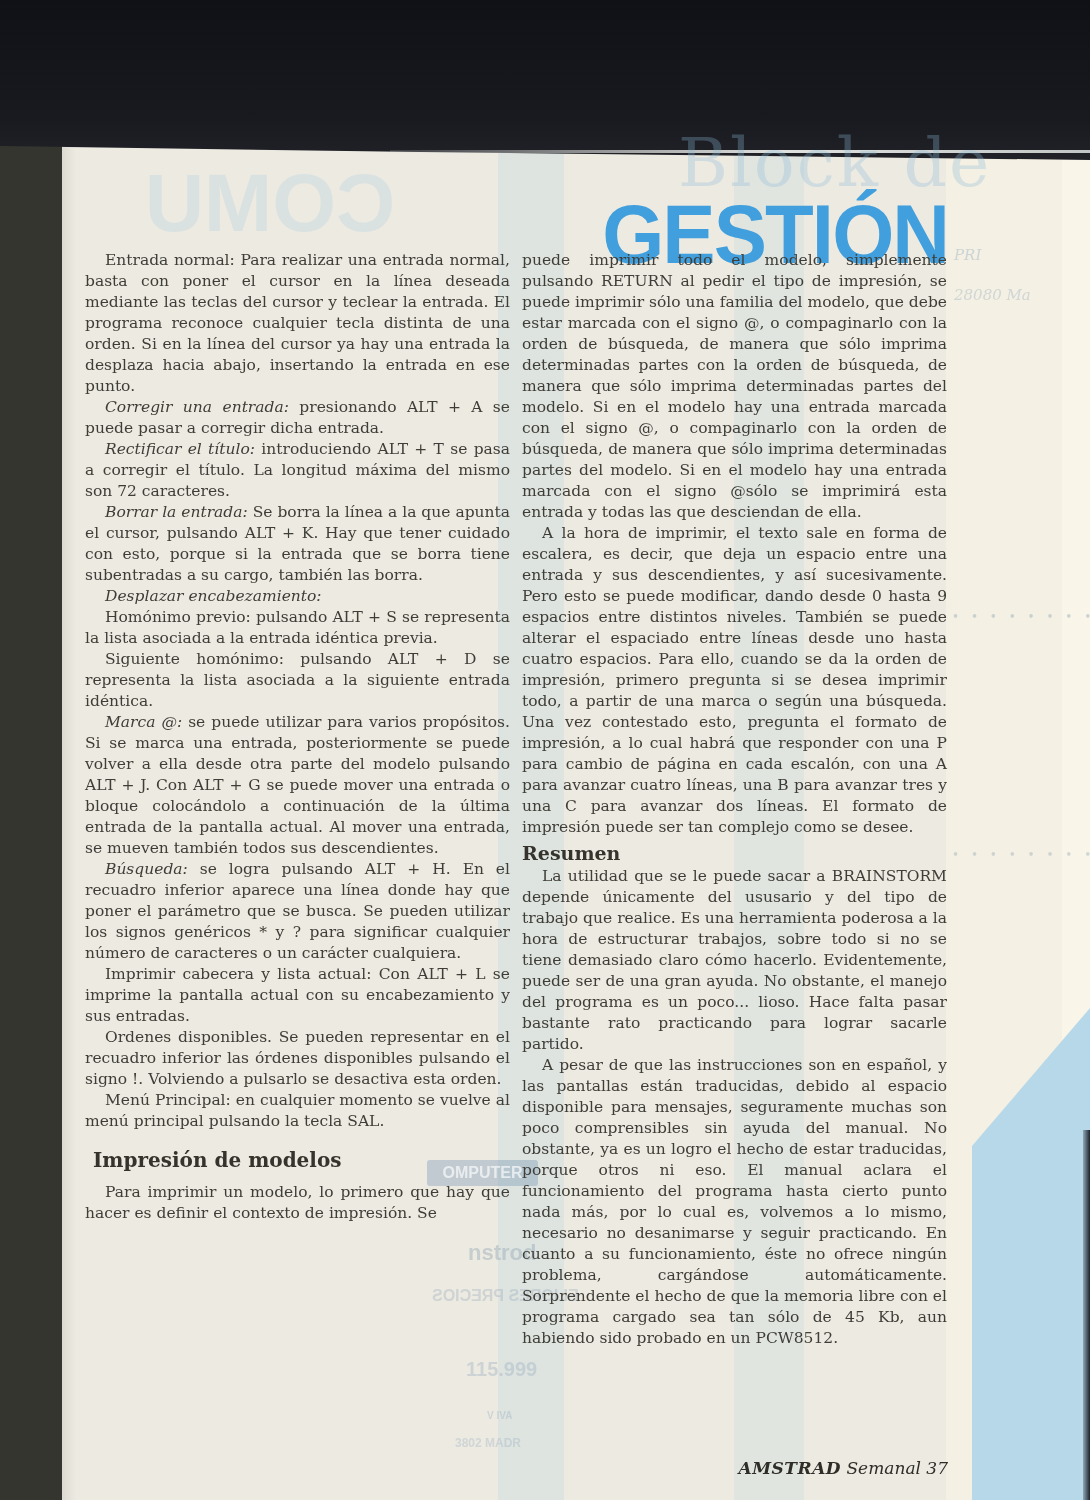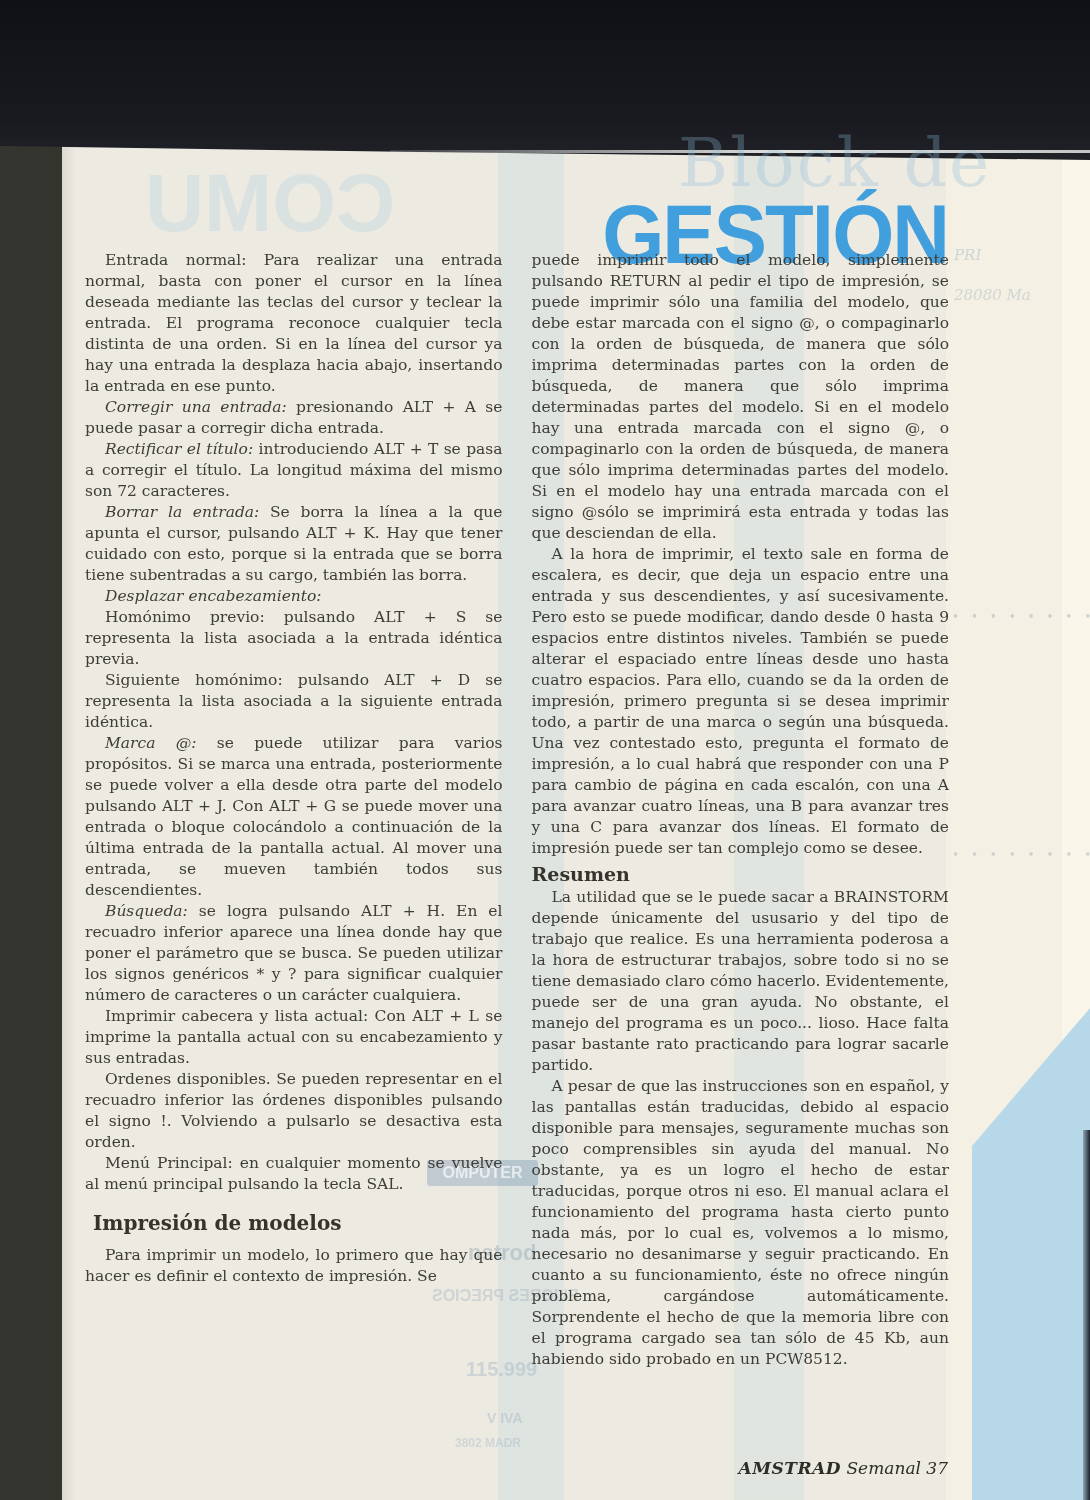--- a/index.html
+++ b/index.html
@@ -52,21 +52,21 @@
     position:absolute;right:142px;top:136px;
     font-family:"Liberation Sans", sans-serif;
     font-weight:900;font-size:84px;line-height:1;
     letter-spacing:-2px;color:#429fdd;
     transform:scaleX(0.95);transform-origin:right top;
     white-space:nowrap;
   }
   
   .cols{
     position:absolute;left:85px;top:250px;width:864px;
-    display:flex;gap:29px;
+    display:flex;gap:12px;
     color:#3f3d37;
   }
   .col{width:425px;font-size:15.5px;line-height:21px;text-align:justify;}
   .para{margin:0;}
   .para.ind{text-indent:20px;}
   .para em{font-style:italic;}
   .sec-heading{
     font-size:20px;line-height:24px;font-weight:bold;color:#35332c;
     margin:16px 0 10px 8px;text-align:left;
   }
@@ -87,21 +87,21 @@
   .g-chip{left:427px;top:1160px;width:111px;height:26px;line-height:26px;text-align:center;
     font-family:"Liberation Sans", sans-serif;font-weight:bold;font-size:16px;
     background:rgba(90,130,170,0.30);color:rgba(255,255,255,0.65);border-radius:3px;}
   .g-nstrod{left:468px;top:1240px;font-family:"Liberation Sans", sans-serif;
     font-weight:900;font-size:22px;color:rgba(130,152,172,0.35);}
   .g-precios{left:432px;top:1287px;font-family:"Liberation Sans", sans-serif;
     font-weight:900;font-size:16px;color:rgba(140,160,182,0.30);transform:scaleX(-1);}
   .g-price{left:466px;top:1358px;font-family:"Liberation Sans", sans-serif;
     font-weight:900;font-size:20px;color:rgba(150,170,192,0.35);}
   .g-iva{left:487px;top:1410px;font-family:"Liberation Sans", sans-serif;
-    font-weight:bold;font-size:14px;color:rgba(150,170,192,0.35);}
+    font-weight:bold;font-size:10px;color:rgba(150,170,192,0.35);}
   .g-madr{left:455px;top:1436px;font-family:"Liberation Sans", sans-serif;
     font-weight:bold;font-size:12px;color:rgba(150,170,192,0.32);}
   .g-rm1{left:954px;top:246px;font-style:italic;font-size:15px;color:rgba(130,160,185,0.35);}
   .g-rm2{left:954px;top:286px;font-style:italic;font-size:15px;color:rgba(130,160,185,0.32);}
   .g-dots1{left:952px;top:610px;font-size:12px;letter-spacing:4px;color:rgba(120,150,170,0.35);}
   .g-dots2{left:952px;top:848px;font-size:12px;letter-spacing:4px;color:rgba(120,150,170,0.32);}
 </style>
 </head>
 <body>
 

